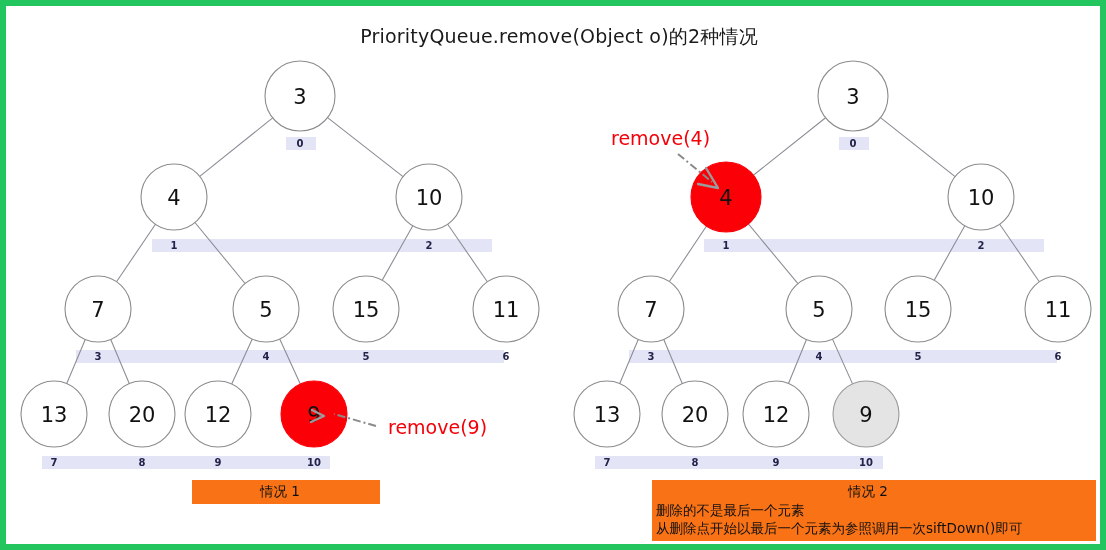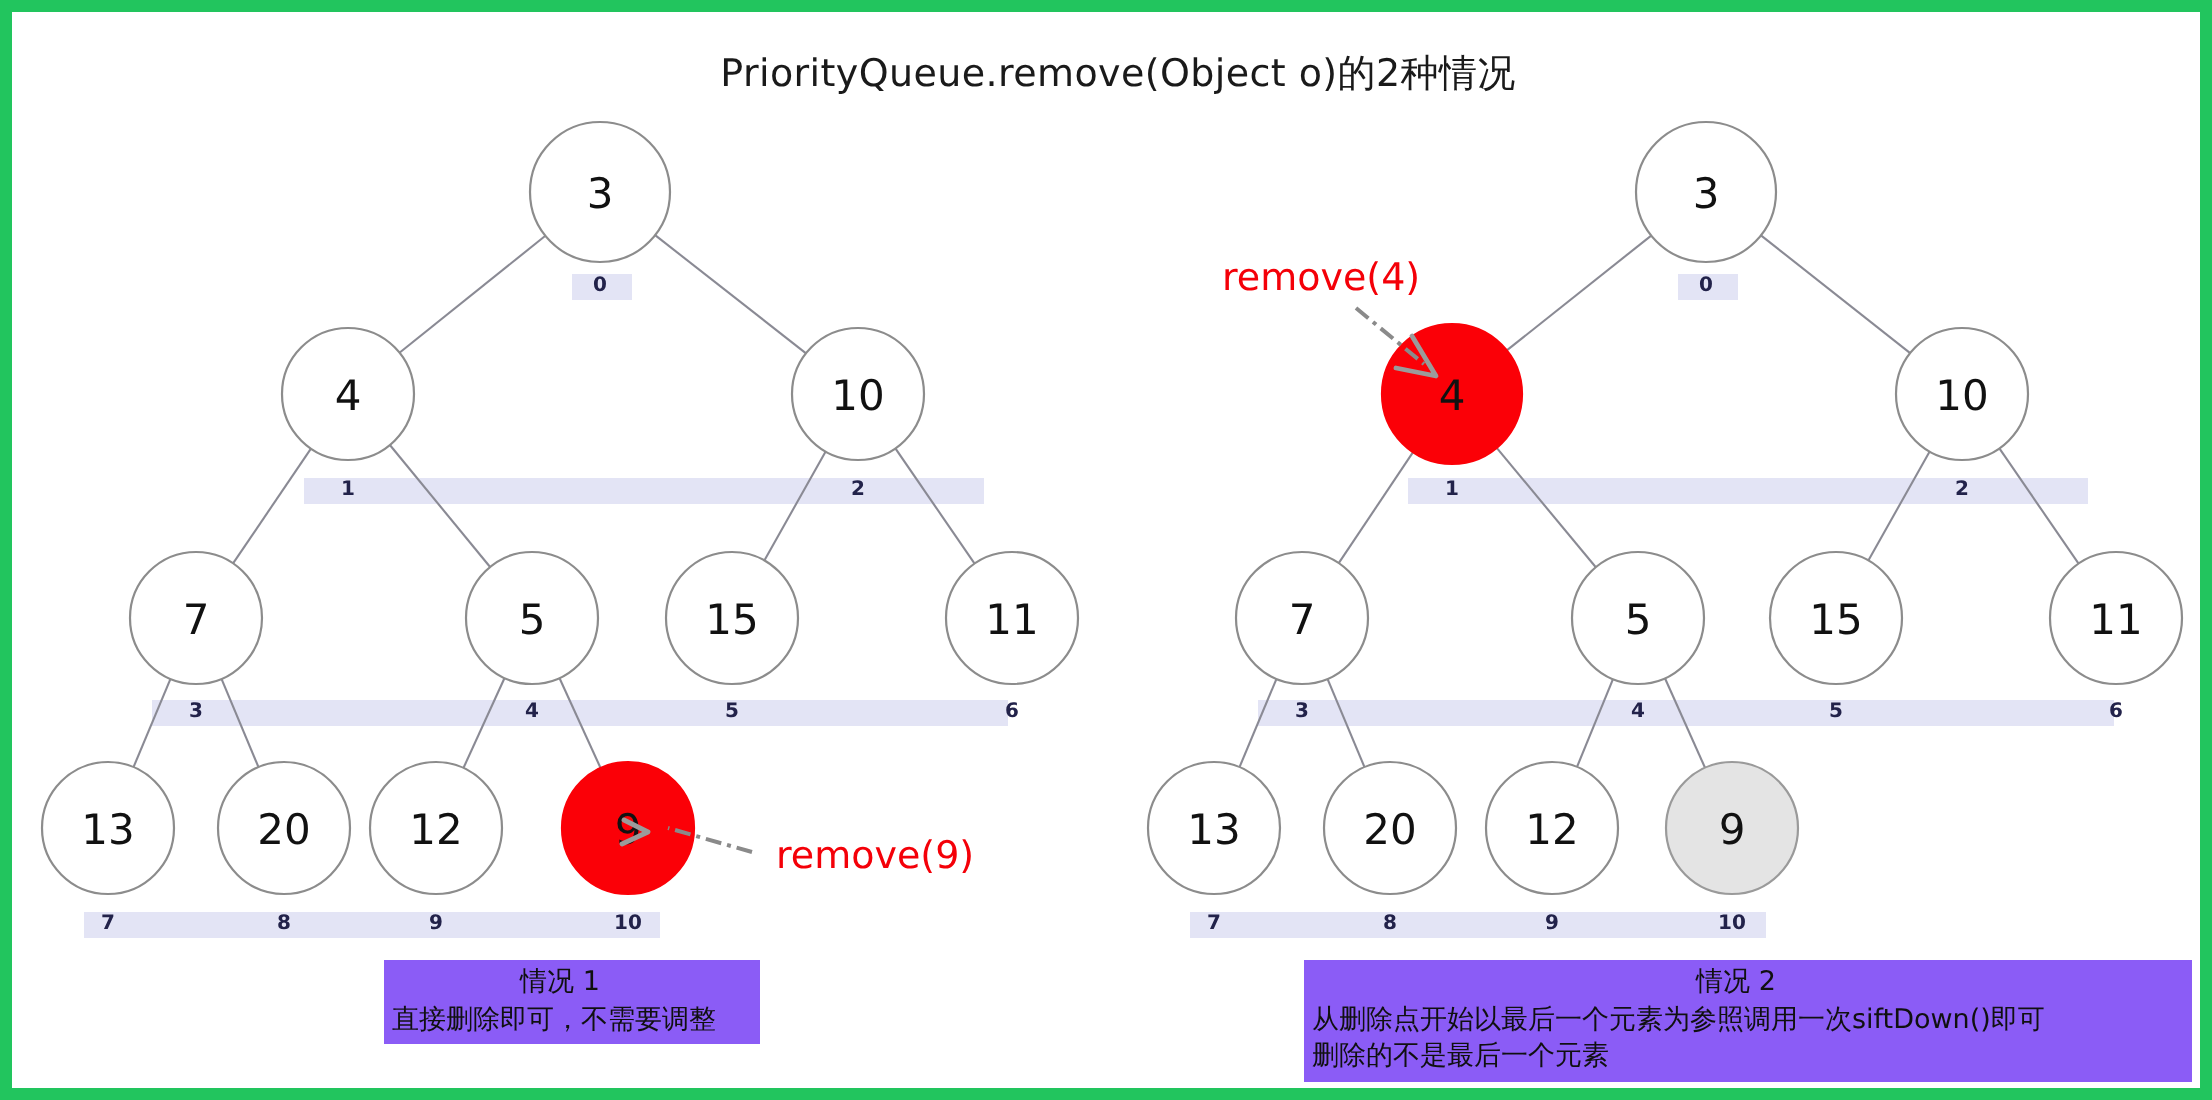--- a/index.html
+++ b/index.html
@@ -84,21 +84,21 @@
   }
   .anno-arrow {
     stroke: #9b9b9b;
     stroke-width: 2.4;
     fill: none;
     stroke-linecap: round;
     stroke-linejoin: round;
   }
   .caption-box {
     position: absolute;
-    background: #8b5cf6;
+    background: #f97316;
     font-family: "DejaVu Sans", "Liberation Sans", sans-serif;
     font-size: 13.5px;
     color: #101010;
     line-height: 1.38;
     padding: 2px 16px 3px 4px;
     box-sizing: border-box;
   }
   .caption-head {
     text-align: center;
     display: block;
@@ -227,22 +227,21 @@
         <text x="770" y="456" class="idx-label">9</text>
         <text x="860" y="456" class="idx-label">10</text>
         <path d="M 672 148 L 706 176" class="anno-line"></path>
         <path d="M 700 162 L 712 182 L 692 178" class="anno-arrow"></path>
         <text x="605" y="139" class="anno-text">remove(4)</text>
       </g>
   </svg>
 
   <div class="caption-box" id="caption-left">
     <span class="caption-head">情况 1</span>
-    <span class="caption-line">直接删除即可，不需要调整</span>
   </div>
 
   <div class="caption-box" id="caption-right">
     <span class="caption-head">情况 2</span>
+    <span class="caption-line">删除的不是最后一个元素</span>
     <span class="caption-line">从删除点开始以最后一个元素为参照调用一次siftDown()即可</span>
-    <span class="caption-line">删除的不是最后一个元素</span>
   </div>
 
 </div>
 
 </body></html>

